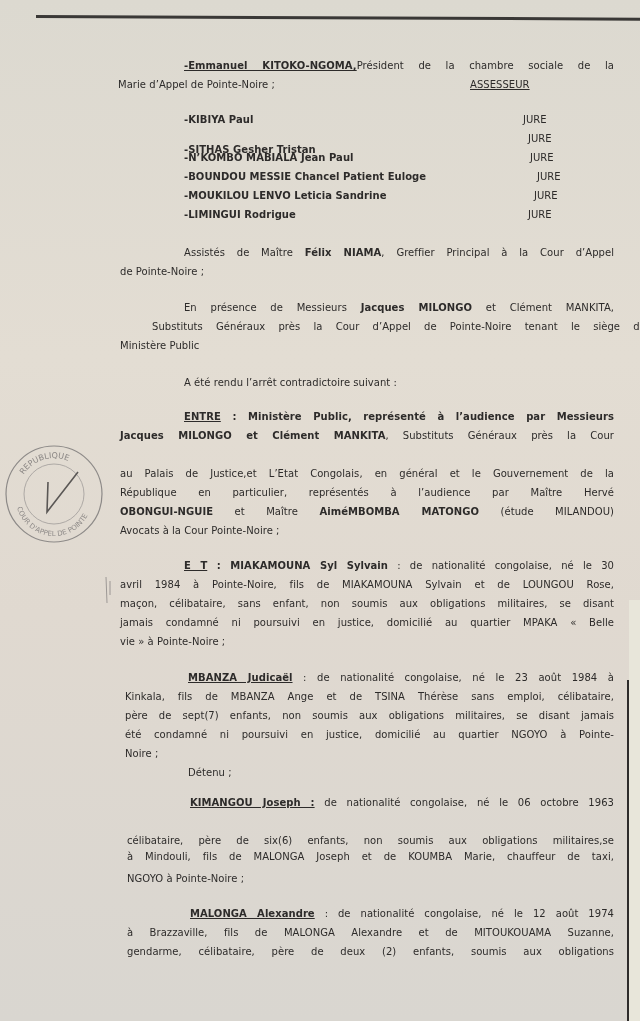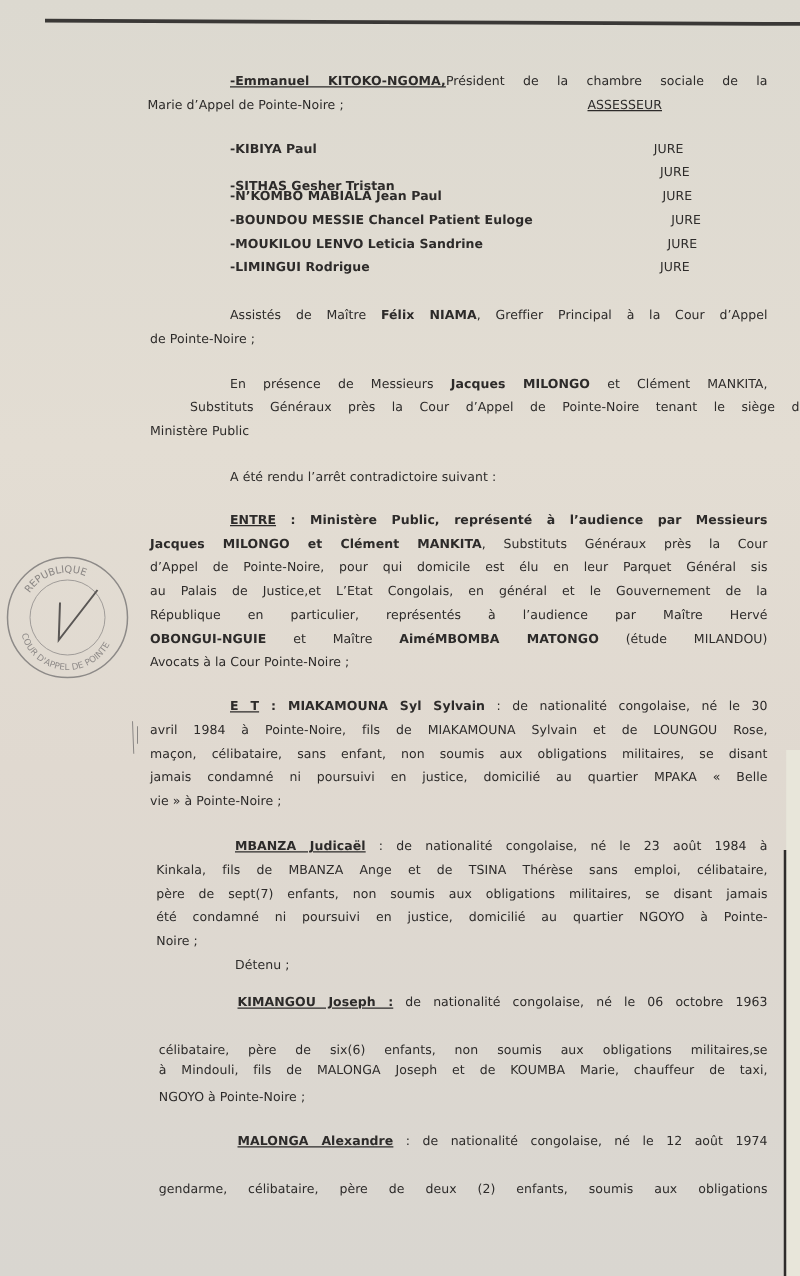--- a/index.html
+++ b/index.html
@@ -85,21 +85,20 @@
   <div class="line" style="left:120px; top:336px;">Ministère Public</div>
 
   <div class="line" style="left:184px; top:373px;">A été rendu l’arrêt contradictoire suivant :</div>
 
   <div class="line j" style="left:184px; top:407px; width:430px;">
     <span class="b u">ENTRE</span><span class="b"> : Ministère Public, représenté à l’audience par Messieurs</span>
   </div>
   <div class="line j" style="left:120px; top:426px; width:494px;">
     <span class="b">Jacques MILONGO et Clément MANKITA</span><span>, Substituts Généraux près la Cour</span>
   </div>
-  <div class="line j" style="left:120px; top:445px; width:494px;">d’Appel de Pointe-Noire, pour qui domicile est élu en leur Parquet Général sis</div>
   <div class="line j" style="left:120px; top:464px; width:494px;">au Palais de Justice,et L’Etat Congolais, en général et le Gouvernement de la</div>
   <div class="line j" style="left:120px; top:483px; width:494px;">République en particulier, représentés à l’audience par Maître Hervé</div>
   <div class="line j" style="left:120px; top:502px; width:494px;">
     <span class="b">OBONGUI-NGUIE</span><span> et Maître </span><span class="b">AiméMBOMBA MATONGO</span><span> (étude MILANDOU)</span>
   </div>
   <div class="line" style="left:120px; top:521px;">Avocats à la Cour Pointe-Noire ;</div>
 
   <div class="line j" style="left:184px; top:556px; width:430px;">
     <span class="b u">E T</span><span class="b"> : MIAKAMOUNA Syl  Sylvain</span><span> : de nationalité congolaise, né le 30</span>
   </div>
@@ -120,14 +119,15 @@
   <div class="line j" style="left:190px; top:793px; width:424px;">
     <span class="b u">KIMANGOU Joseph :</span><span> de nationalité congolaise, né le 06 octobre 1963</span>
   </div>
   <div class="line j" style="left:127px; top:812px; width:487px;margin-top:35px;">à Mindouli, fils de MALONGA Joseph et de KOUMBA Marie, chauffeur de taxi,</div>
   <div class="line j" style="left:127px; top:831px; width:487px;">célibataire, père de six(6) enfants, non soumis aux obligations militaires,se</div>
   <div class="line" style="left:127px; top:869px;">NGOYO à Pointe-Noire ;</div>
 
   <div class="line j" style="left:190px; top:904px; width:424px;">
     <span class="b u">MALONGA Alexandre</span><span> : de nationalité congolaise, né le 12 août 1974</span>
   </div>
+  <div class="line j" style="left:127px; top:923px; width:487px;">à Brazzaville, fils de MALONGA Alexandre et de MITOUKOUAMA Suzanne,</div>
   <div class="line j" style="left:127px; top:942px; width:487px;">gendarme, célibataire, père de deux (2) enfants, soumis aux obligations</div>
 </div>
 
 </body></html>

